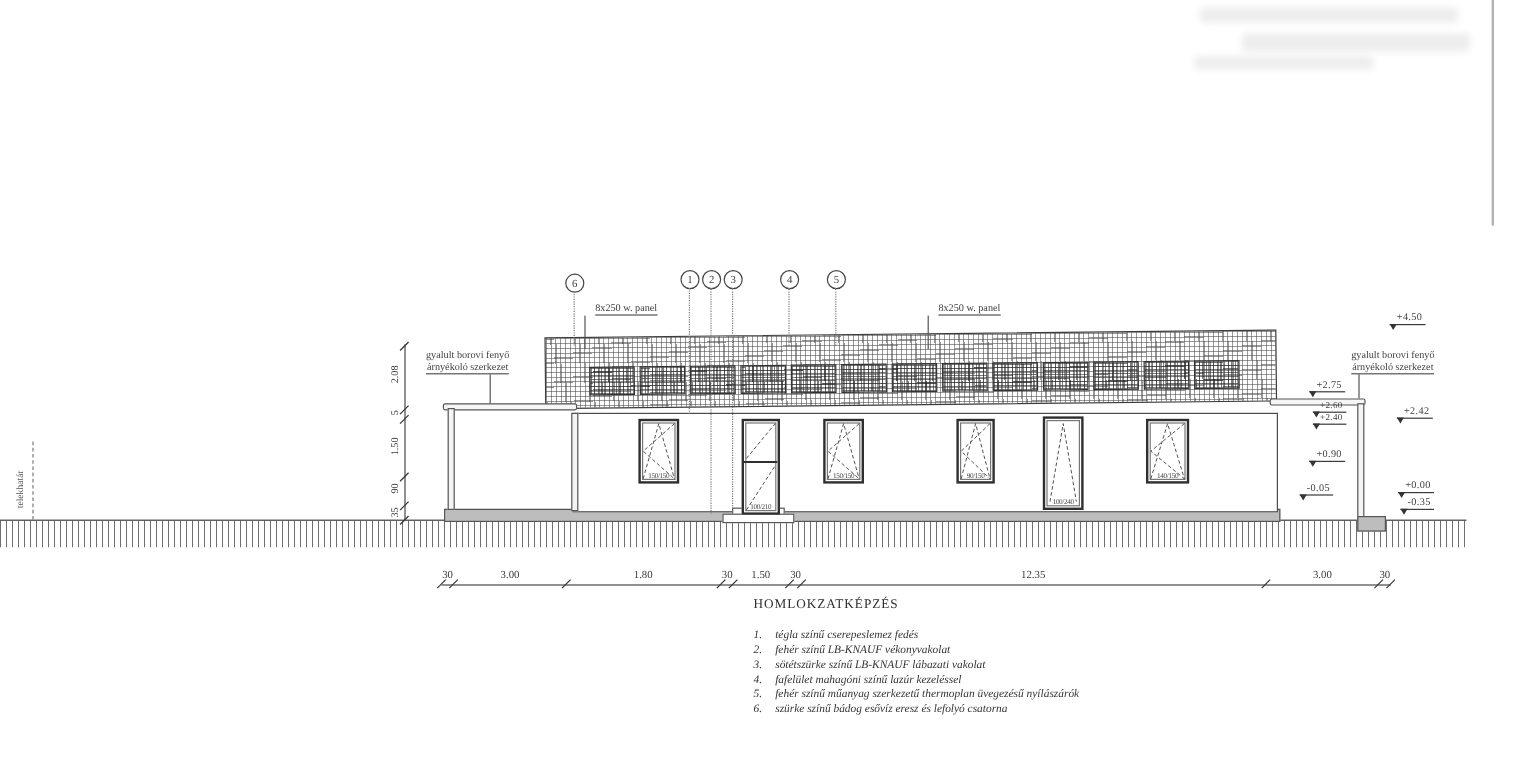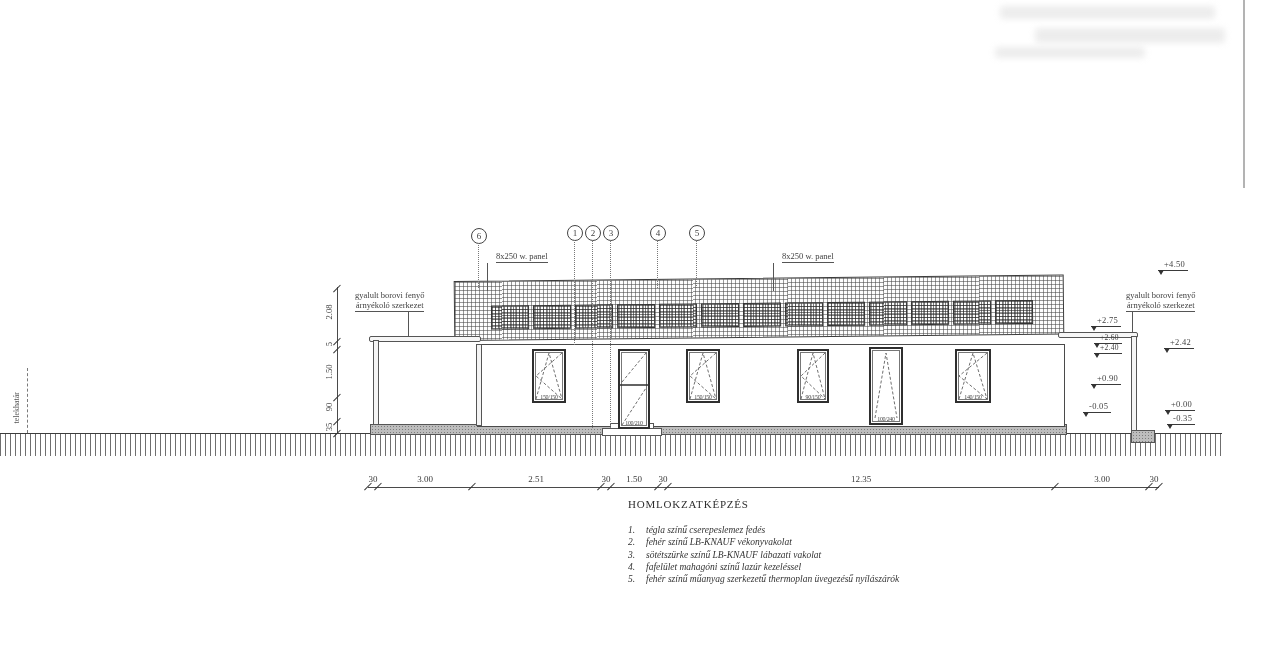--- a/index.html
+++ b/index.html
@@ -180,21 +180,21 @@
       <div class="tick" style="left: 467px; top: 486px;"></div>
       <div class="tick" style="left: 596px; top: 486px;"></div>
       <div class="tick" style="left: 606px; top: 486px;"></div>
       <div class="tick" style="left: 653px; top: 486px;"></div>
       <div class="tick" style="left: 663px; top: 486px;"></div>
       <div class="tick" style="left: 1050px; top: 486px;"></div>
       <div class="tick" style="left: 1144px; top: 486px;"></div>
       <div class="tick" style="left: 1154px; top: 486px;"></div>
       <div class="dimlabel" style="left: 373px; top: 474px;">30</div>
       <div class="dimlabel" style="left: 425px; top: 474px;">3.00</div>
-      <div class="dimlabel" style="left: 536px; top: 474px;">2.51</div>
+      <div class="dimlabel" style="left: 536px; top: 474px;">1.80</div>
       <div class="dimlabel" style="left: 606px; top: 474px;">30</div>
       <div class="dimlabel" style="left: 634px; top: 474px;">1.50</div>
       <div class="dimlabel" style="left: 663px; top: 474px;">30</div>
       <div class="dimlabel" style="left: 861px; top: 474px;">12.35</div>
       <div class="dimlabel" style="left: 1102px; top: 474px;">3.00</div>
       <div class="dimlabel" style="left: 1154px; top: 474px;">30</div>
       <div class="dimline-v" style="left: 337px; top: 287px; height: 146px;"></div>
       <div class="tick" style="left: 332px; top: 288px;"></div>
       <div class="tick" style="left: 332px; top: 341px;"></div>
       <div class="tick" style="left: 332px; top: 349px;"></div>
@@ -212,15 +212,16 @@
       <div class="smudge" style="left: 995px; top: 47px; width: 150px; height: 11px;"></div>
     </div>
   <div id="legend">
     <div id="legendTitle">HOMLOKZATKÉPZÉS</div>
     <ol id="legendList">
         <li><span class="num">1.</span>tégla színű cserepeslemez fedés</li>
         <li><span class="num">2.</span>fehér színű LB-KNAUF vékonyvakolat</li>
         <li><span class="num">3.</span>sötétszürke színű LB-KNAUF lábazati vakolat</li>
         <li><span class="num">4.</span>fafelület mahagóni színű lazúr kezeléssel</li>
         <li><span class="num">5.</span>fehér színű műanyag szerkezetű thermoplan üvegezésű nyílászárók</li>
+        <li><span class="num">6.</span>szürke színű bádog esővíz eresz és lefolyó csatorna</li>
       </ol>
   </div>
 </div>
 
 </body></html>

